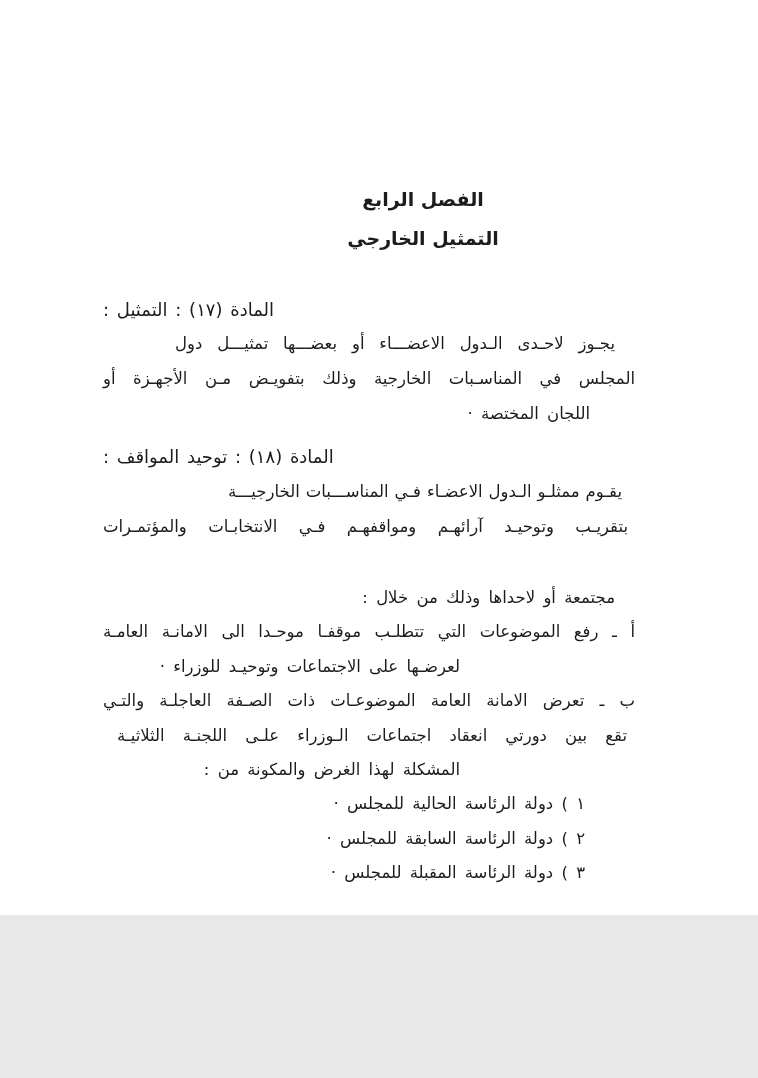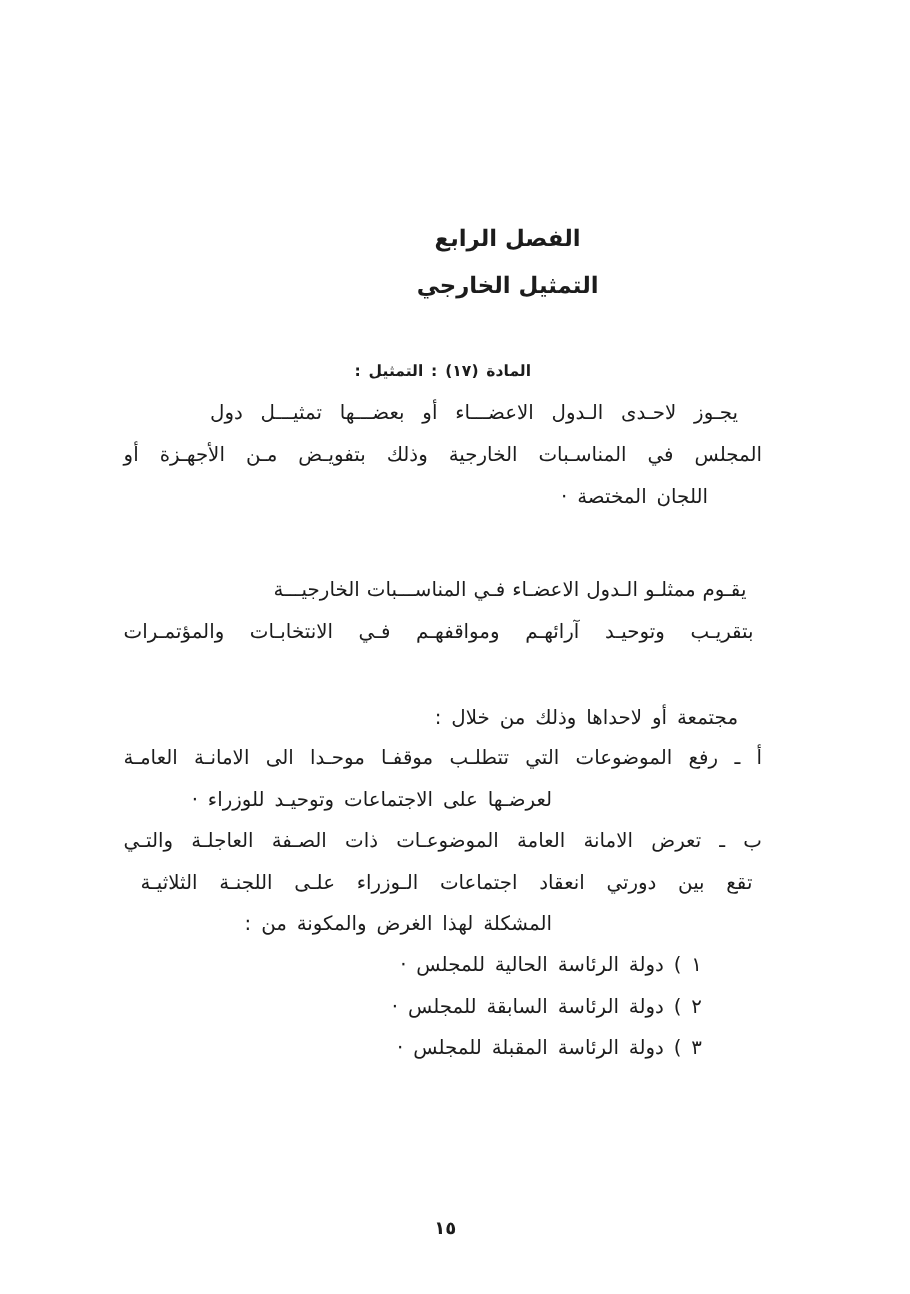--- a/index.html
+++ b/index.html
@@ -1,19 +1,19 @@
 <!DOCTYPE html>
 <html lang="ar" dir="rtl"><head>
 <meta charset="utf-8">
 <title></title>
 <style>
   html,body{margin:0;padding:0;background:#e8e8e8;}
   .page{
     position:relative;
-    width:758px;height:1078px;
+    width:758px;height:915px;
     margin:0 auto;
     background:#ffffff;
     color:#1c1c1c;
     font-family:"DejaVu Sans", sans-serif;
     direction:rtl;
     overflow:hidden;
   }
   .line{
     position:absolute;
     left:103px;right:123px;
@@ -23,23 +23,23 @@
   }
   .stretch{
     text-align:justify;
     text-align-last:justify;
     white-space:normal;
   }
   .natural{
     word-spacing:3px;
   }
   .heading{
-    font-weight:bold;
-    font-size:13px;
-    text-align:center;
+    font-weight:normal;
+    font-size:18px;
+    text-align:left;
     word-spacing:2px;
   }
   .chapter{
     position:absolute;
     left:88px;right:0;
     text-align:center;
     font-weight:bold;
     font-size:19px;
     line-height:26px;
   }
@@ -77,20 +77,21 @@
 <div class="page">
 
   <div class="chapter c1">الفصل الرابع</div>
   <div class="chapter c2">التمثيل الخارجي</div>
 
   <div class="line heading h17">المادة (١٧) : التمثيل :</div>
   <div class="line stretch l4">يجـوز لاحـدى الـدول الاعضـــاء أو بعضـــها تمثيـــل دول</div>
   <div class="line stretch l5">المجلس في  المناسـبات الخارجية وذلك بتفويـض مـن الأجهـزة أو</div>
   <div class="line natural l6">اللجان المختصة ·</div>
 
+  <div class="line heading h18">المادة (١٨) : توحيد المواقف :</div>
   <div class="line stretch l8">يقـوم ممثلـو الـدول الاعضـاء فـي المناســـبات الخارجيـــة</div>
   <div class="line stretch l9">بتقريـب وتوحيـد آرائهـم ومواقفهـم فـي الانتخابـات والمؤتمـرات</div>
   <div class="line natural l11">مجتمعة أو لاحداها وذلك من خلال :</div>
   <div class="line stretch l12">أ ـ رفع الموضوعات التي تتطلـب موقفـا موحـدا الى الامانـة العامـة</div>
   <div class="line natural l13">لعرضـها على الاجتماعات وتوحيـد للوزراء ·</div>
   <div class="line stretch l14">ب ـ تعرض الامانة العامة الموضوعـات ذات الصـفة العاجلـة والتـي</div>
   <div class="line stretch l15">تقع بين دورتي انعقاد اجتماعات الـوزراء علـى اللجنـة الثلاثيـة</div>
   <div class="line natural l16">المشكلة لهذا الغرض والمكونة من :</div>
 
   <div class="line natural i1">١ ) دولة الرئاسة الحالية للمجلس ·</div>

